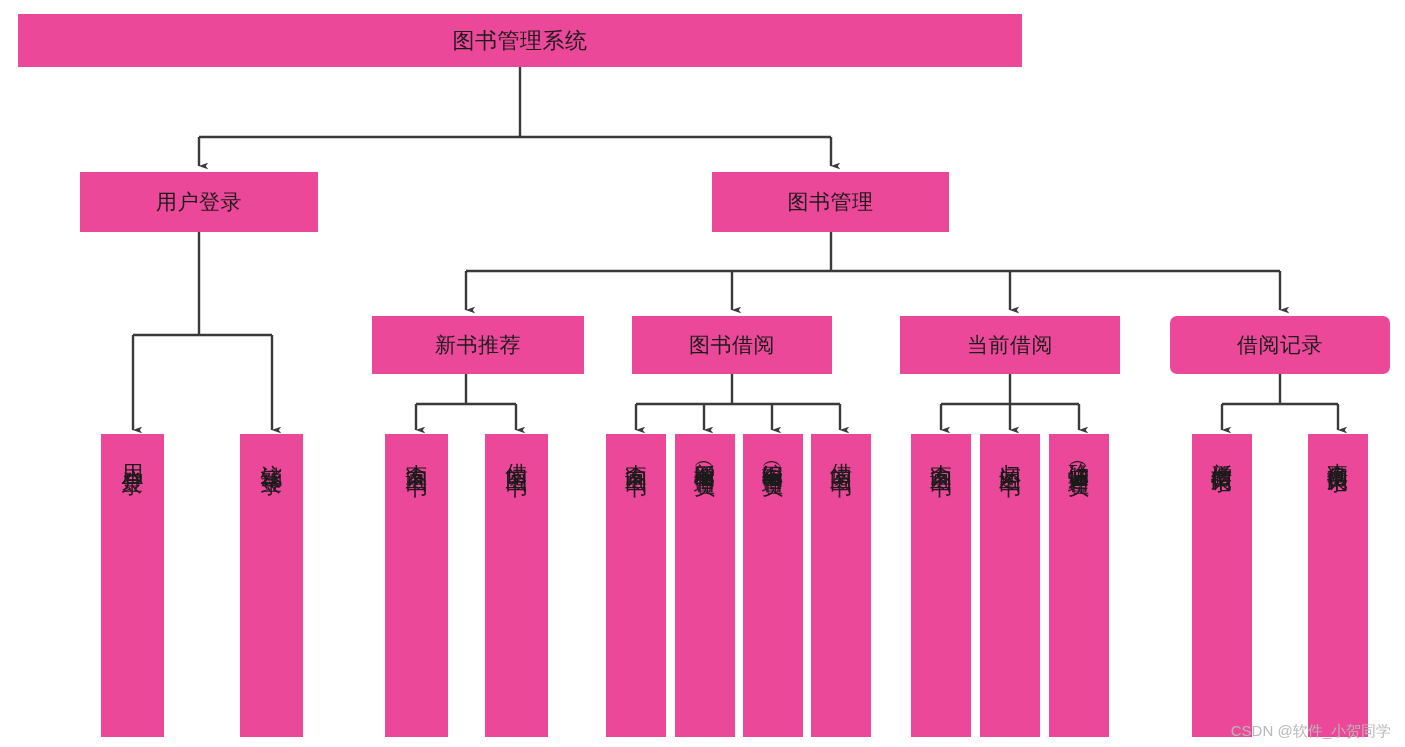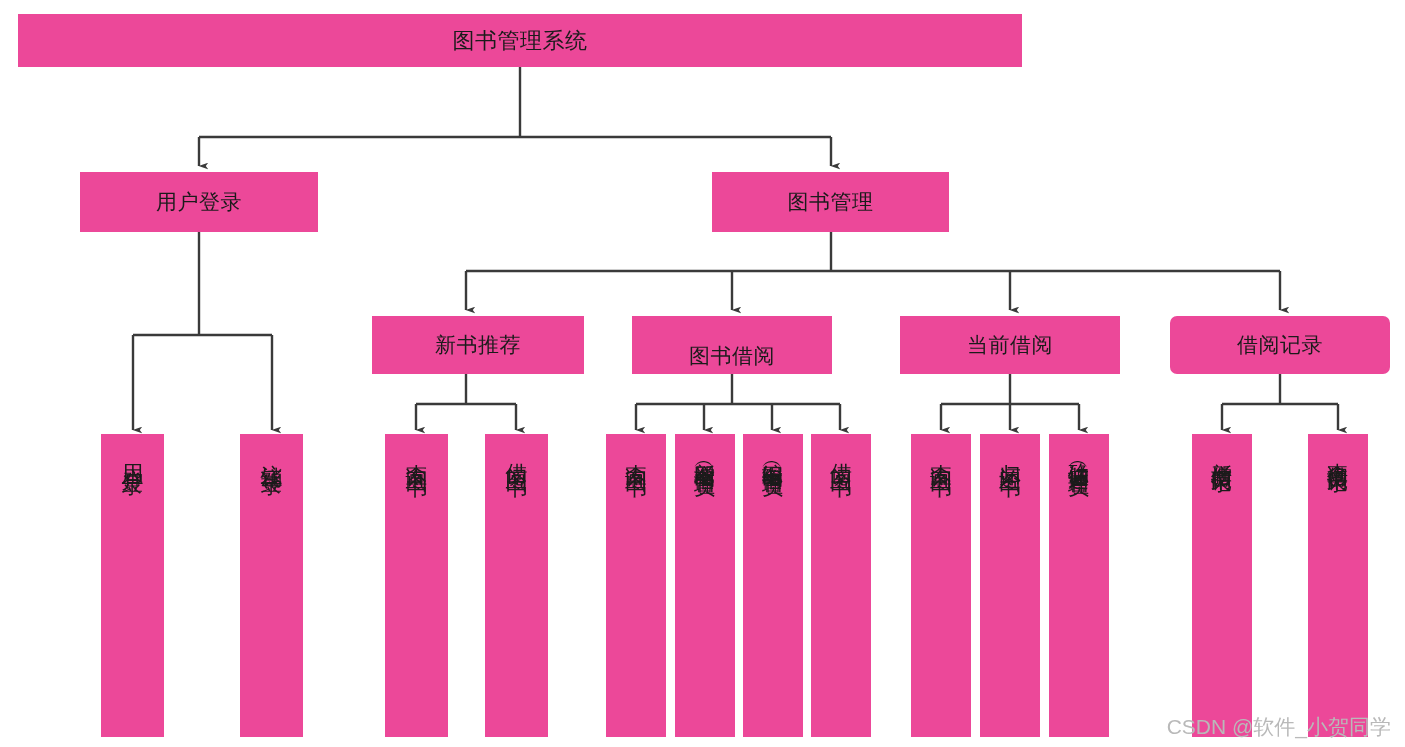--- a/index.html
+++ b/index.html
@@ -66,21 +66,21 @@
     white-space: nowrap;
   }
   .node.vertical.tall-text .node-label {
     font-size: 21px;
     letter-spacing: 2px;
   }
   #watermark {
     position: absolute;
     right: 14px;
     bottom: 6px;
-    font-size: 21px;
+    font-size: 15px;
     color: #b9b9b9;
     white-space: nowrap;
     user-select: none;
   }
 </style>
 </head>
 <body>
 
 <div id="diagram-root">
 
@@ -143,21 +143,21 @@
   </div>
 
   <div class="node horizontal" style="left:712px; top:172px; width:237px; height:60px;">
     <span class="node-label">图书管理</span>
   </div>
 
   <div class="node horizontal" style="left:360px; top:316px; width:212px; height:58px;margin-left:12px;">
     <span class="node-label">新书推荐</span>
   </div>
 
-  <div class="node horizontal" style="left:632px; top:316px; width:200px; height:58px;align-items:flex-end;">
+  <div class="node horizontal" style="left:632px; top:316px; width:200px; height:58px;">
     <span class="node-label">图书借阅</span>
   </div>
 
   <div class="node horizontal" style="left:900px; top:316px; width:220px; height:58px;justify-content:center;">
     <span class="node-label">当前借阅</span>
   </div>
 
   <div class="node horizontal" style="left:1170px; top:316px; width:220px; height:58px;border-radius:7px;">
     <span class="node-label">借阅记录</span>
   </div>

